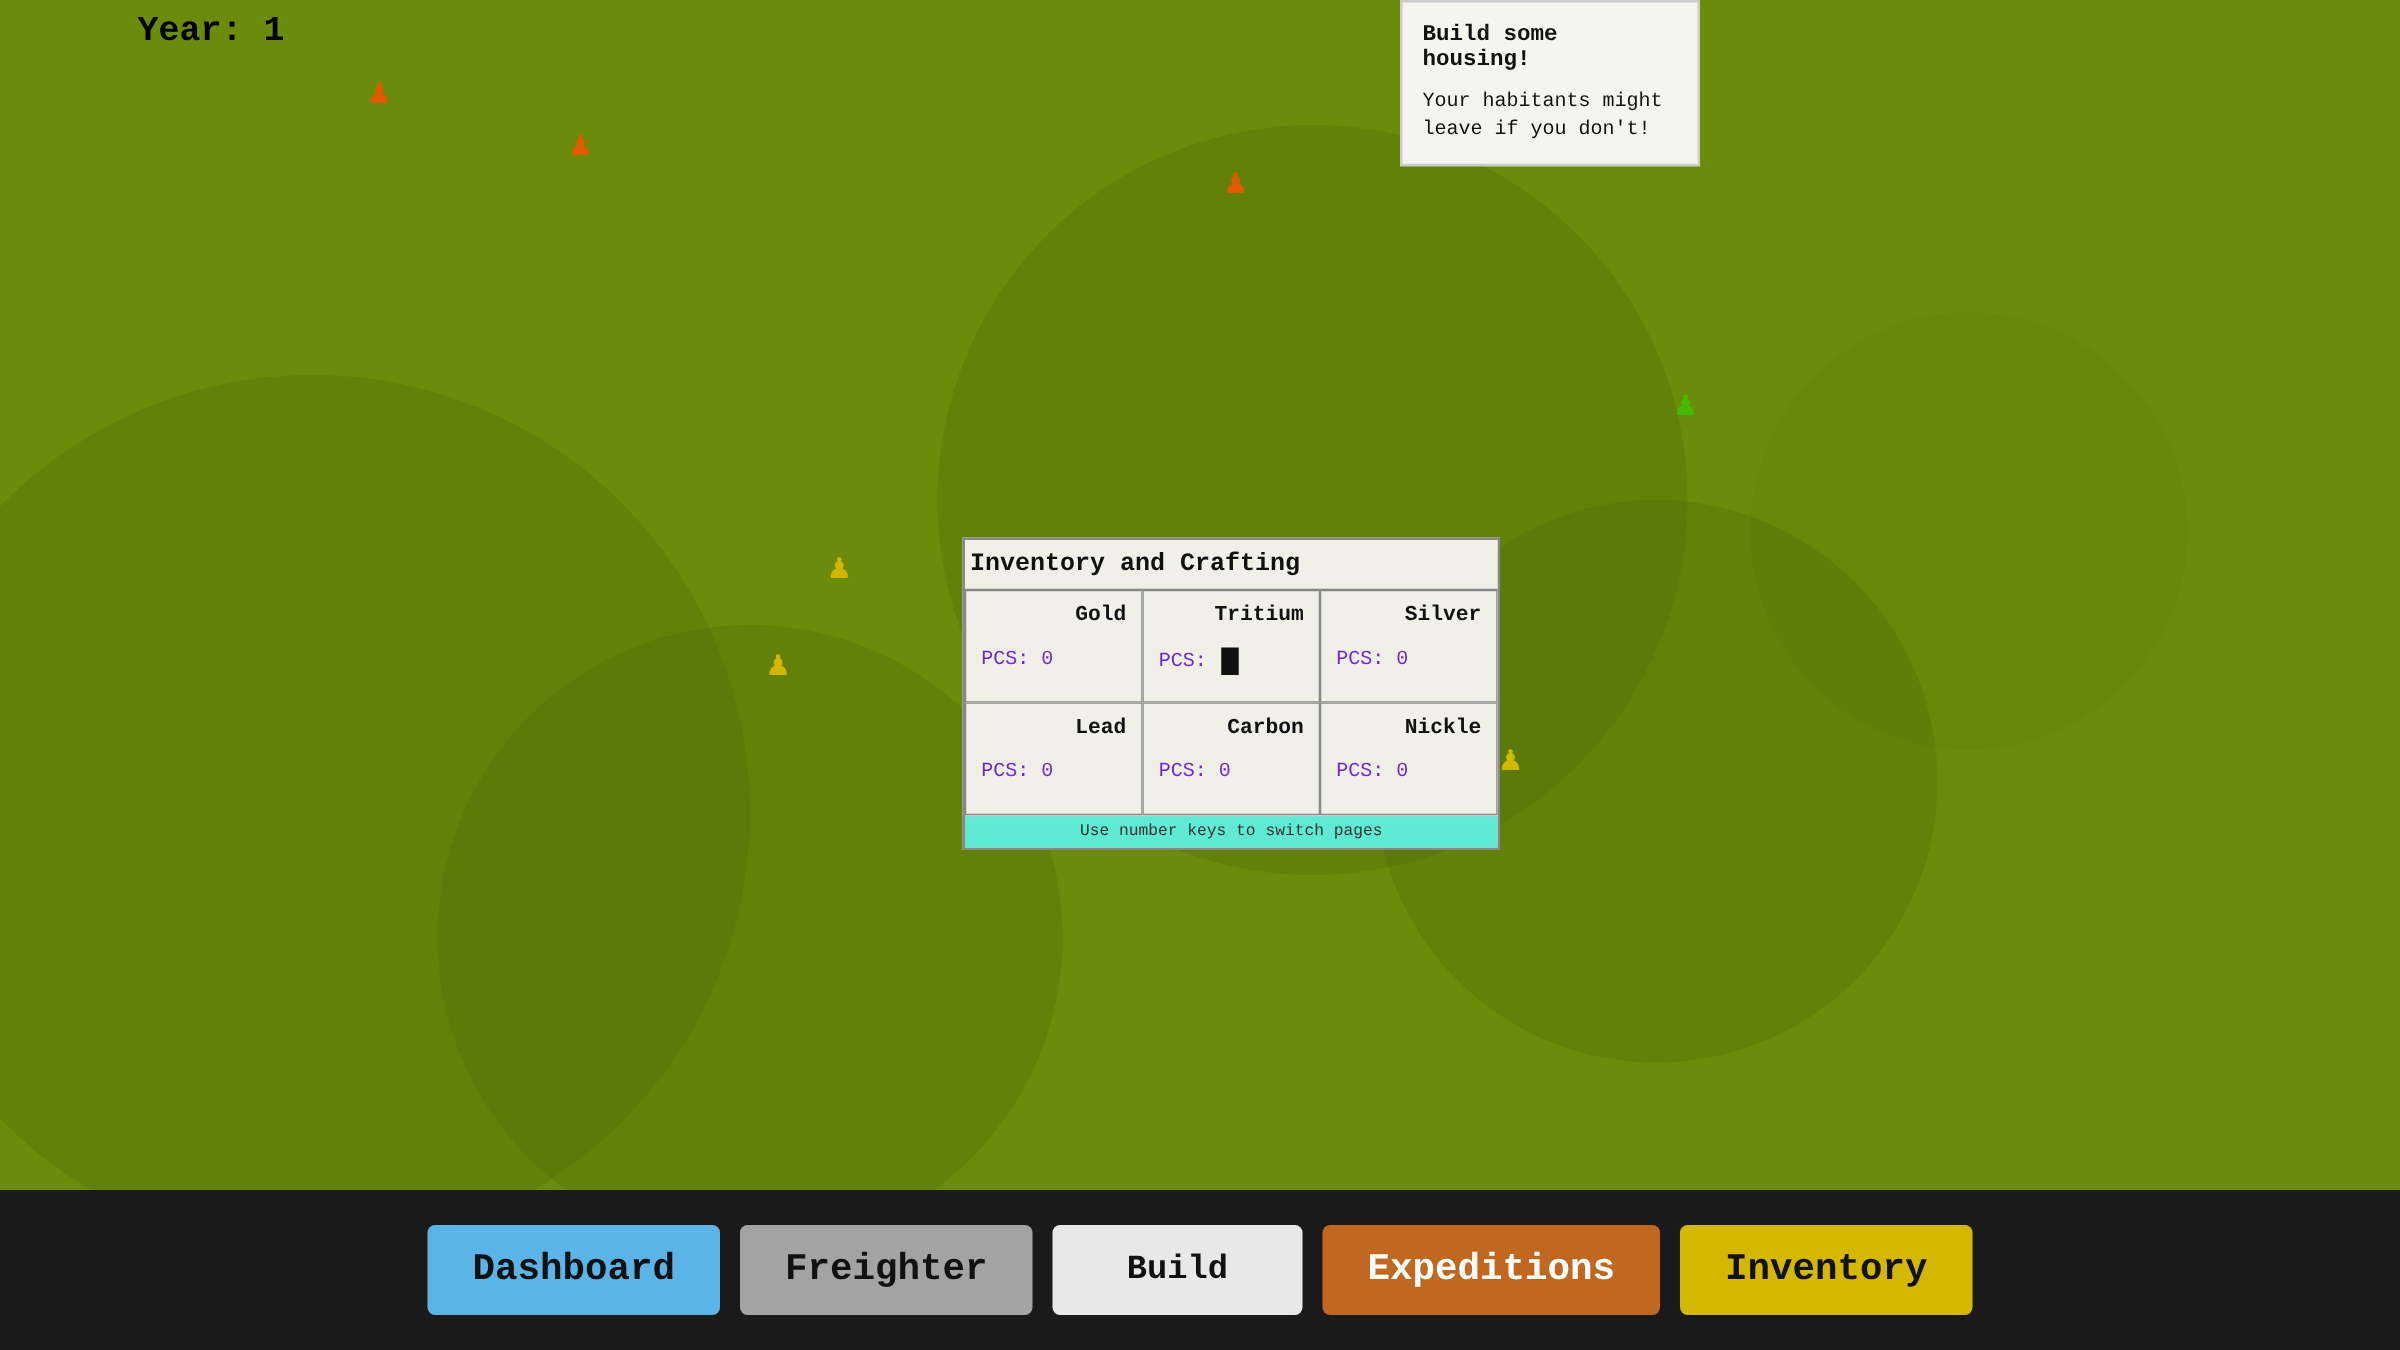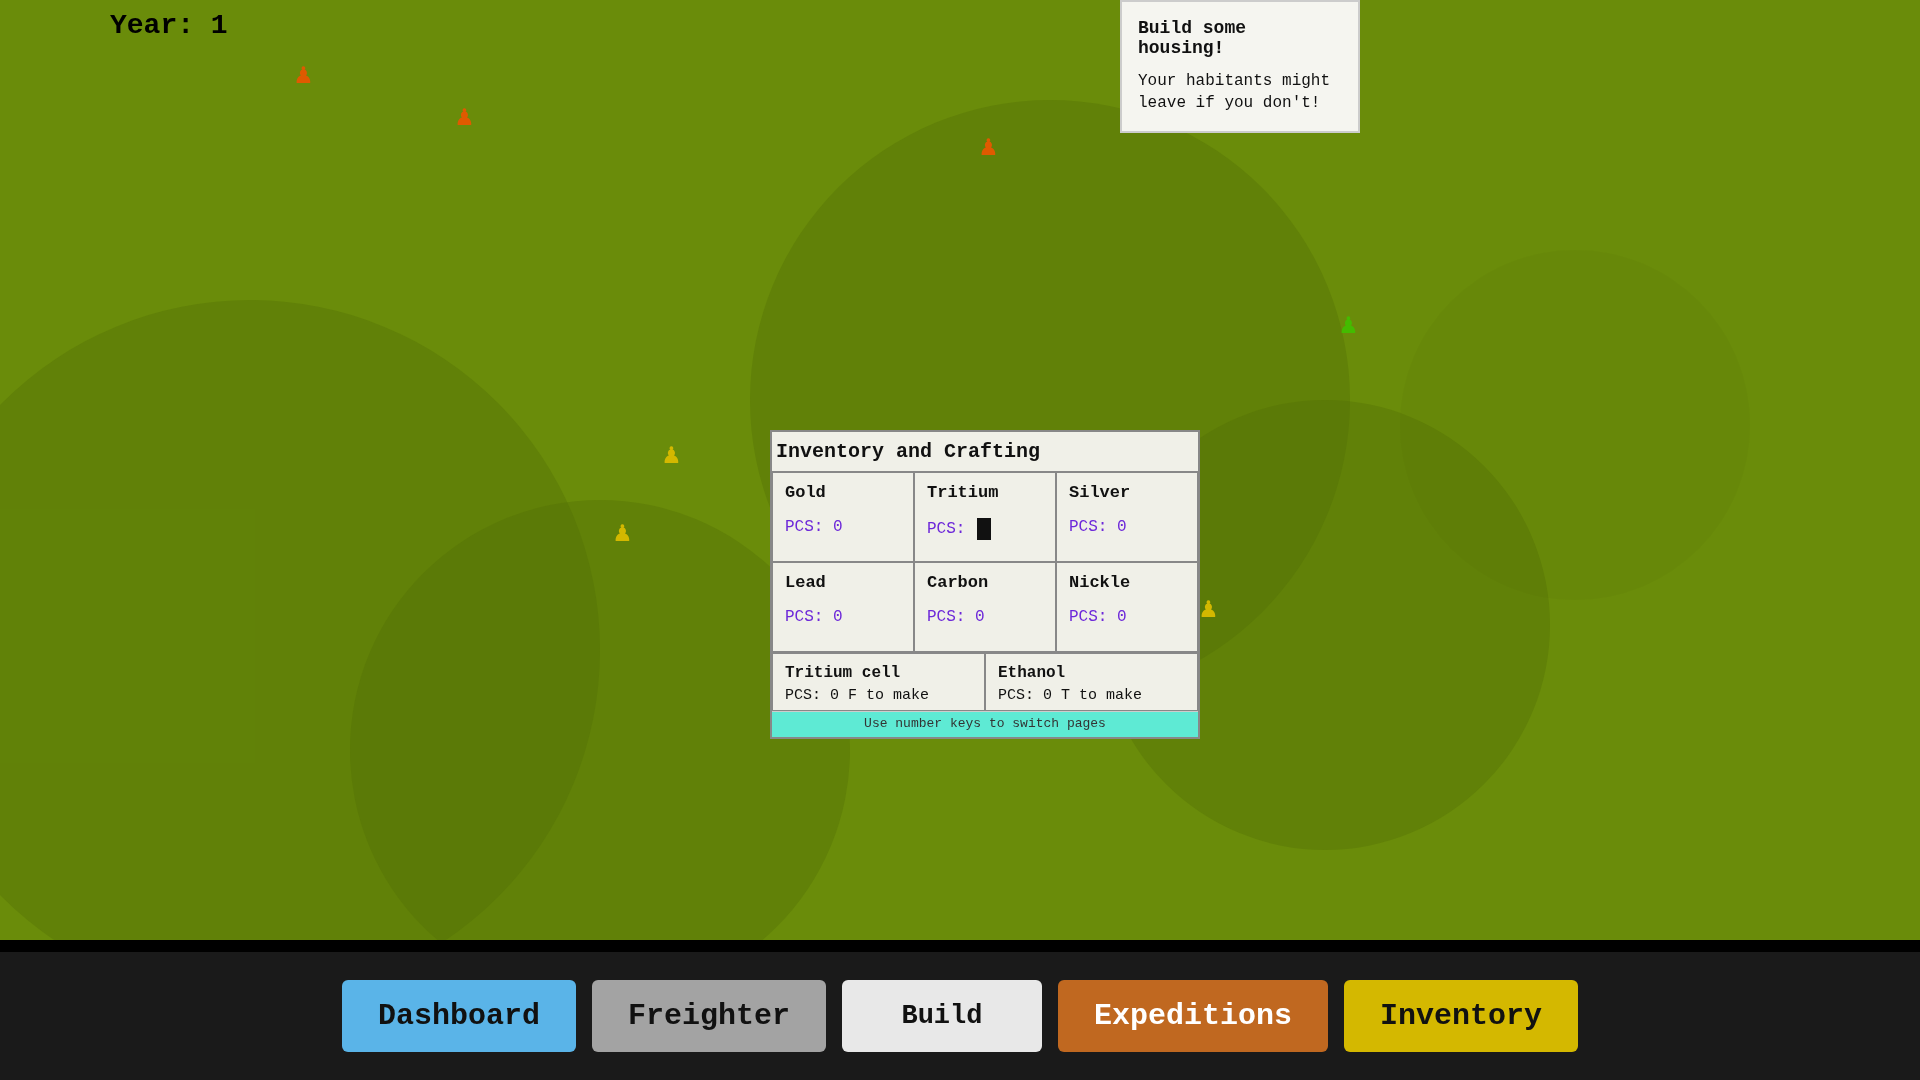--- a/index.html
+++ b/index.html
@@ -10,21 +10,21 @@
       overflow: hidden;
       background: #000;
       font-family: 'Courier New', monospace;
       position: relative;
     }
 
     #game-world {
       position: absolute;
       top: 0; left: 0;
       width: 1920px;
-      height: 940px;
+      height: 1080px;
       background: #6a8c0a;
       overflow: hidden;
     }
 
     
     .terrain-circle {
       position: absolute;
       border-radius: 50%;
       background: rgba(80, 110, 5, 0.35);
     }
@@ -109,20 +109,21 @@
       min-height: 90px;
       background: #f0f0e8;
     }
 
     .inv-cell .item-name {
       font-size: 17px;
       font-weight: bold;
       color: #111;
       display: block;
       margin-bottom: 16px;
+      text-align: right;
     }
 
     .inv-cell .item-count {
       font-size: 16px;
       color: #6d28d9;
     }
 
     .crafting-row {
       display: grid;
       grid-template-columns: 1fr 1fr;
@@ -287,30 +288,20 @@
         <span class="item-name">Carbon</span>
         <span class="item-count">PCS: 0</span>
       </div>
 
       <div class="inv-cell">
         <span class="item-name">Nickle</span>
         <span class="item-count">PCS: 0</span>
       </div>
     </div>
 
-    <div class="crafting-row">
-      <div class="craft-cell">
-        <span class="craft-name">Tritium cell</span>
-        <span class="craft-info">PCS: 0   F to make</span>
-      </div>
-      <div class="craft-cell">
-        <span class="craft-name">Ethanol</span>
-        <span class="craft-info">PCS: 0   T to make</span>
-      </div>
-    </div>
     <div class="panel-hint">Use number keys to switch pages</div>
   </div>
 
 </div>
 
 <div id="bottom-nav">
   <button class="nav-btn nav-btn-dashboard">Dashboard</button>
   <button class="nav-btn nav-btn-freighter">Freighter</button>
   <button class="nav-btn nav-btn-build">Build</button>
   <button class="nav-btn nav-btn-expeditions">Expeditions</button>

